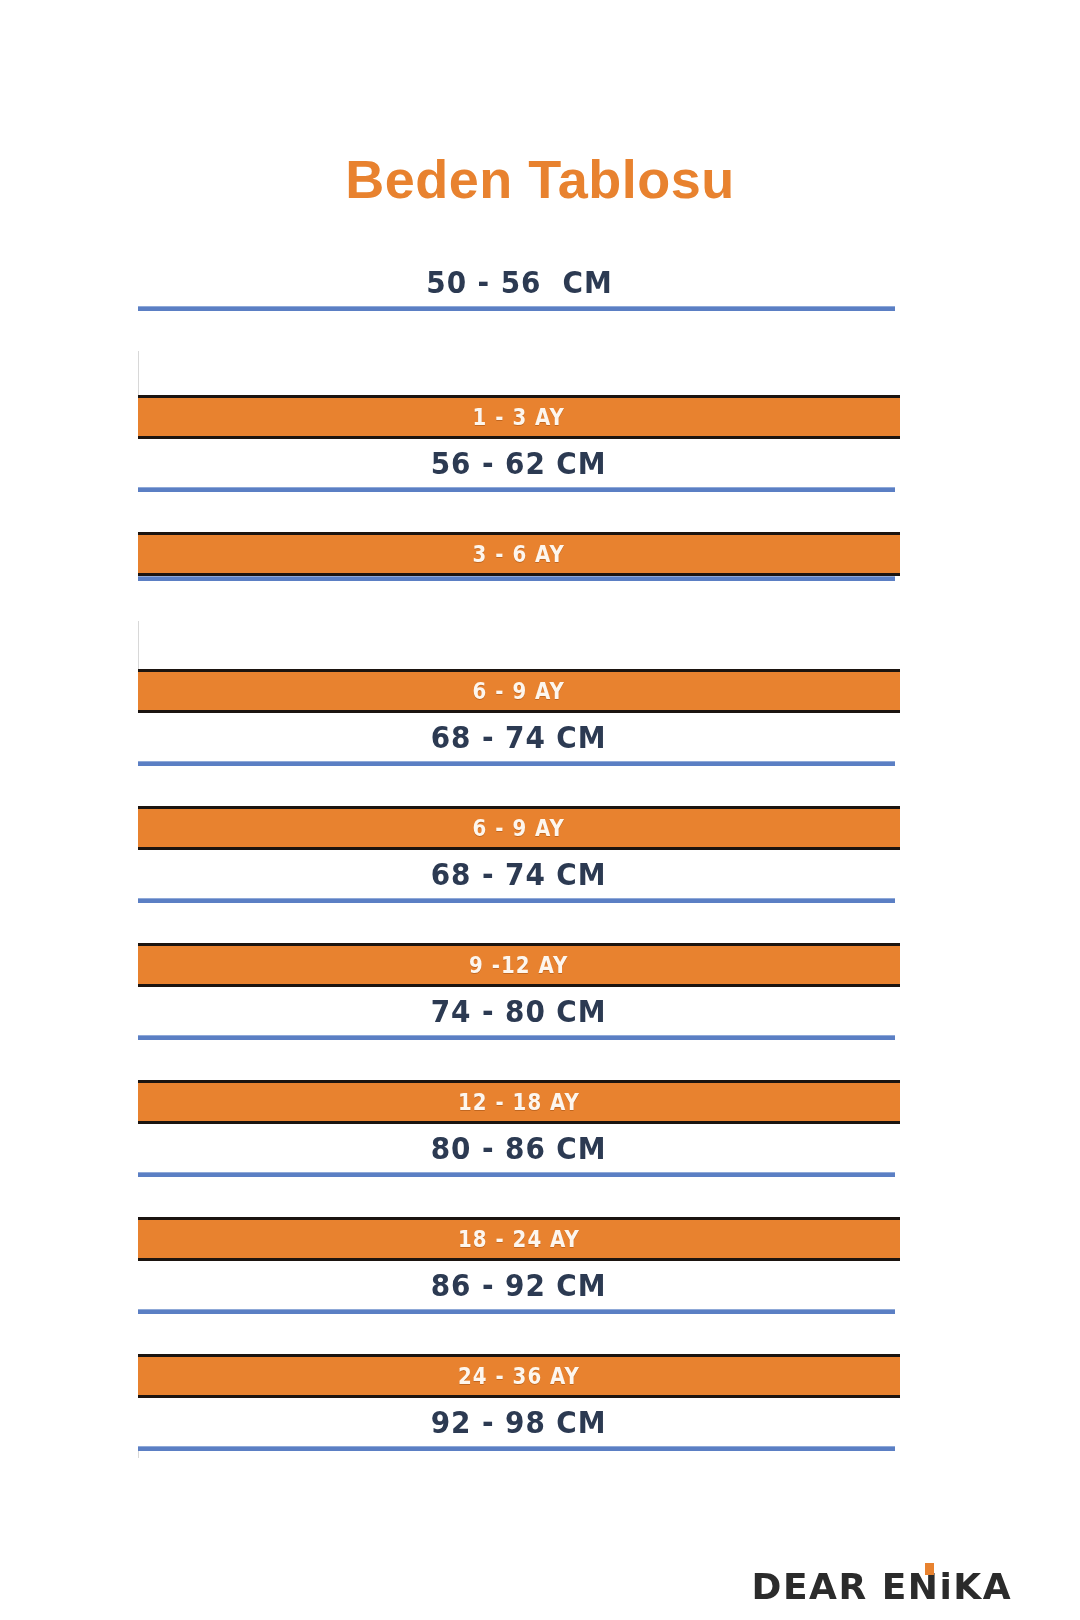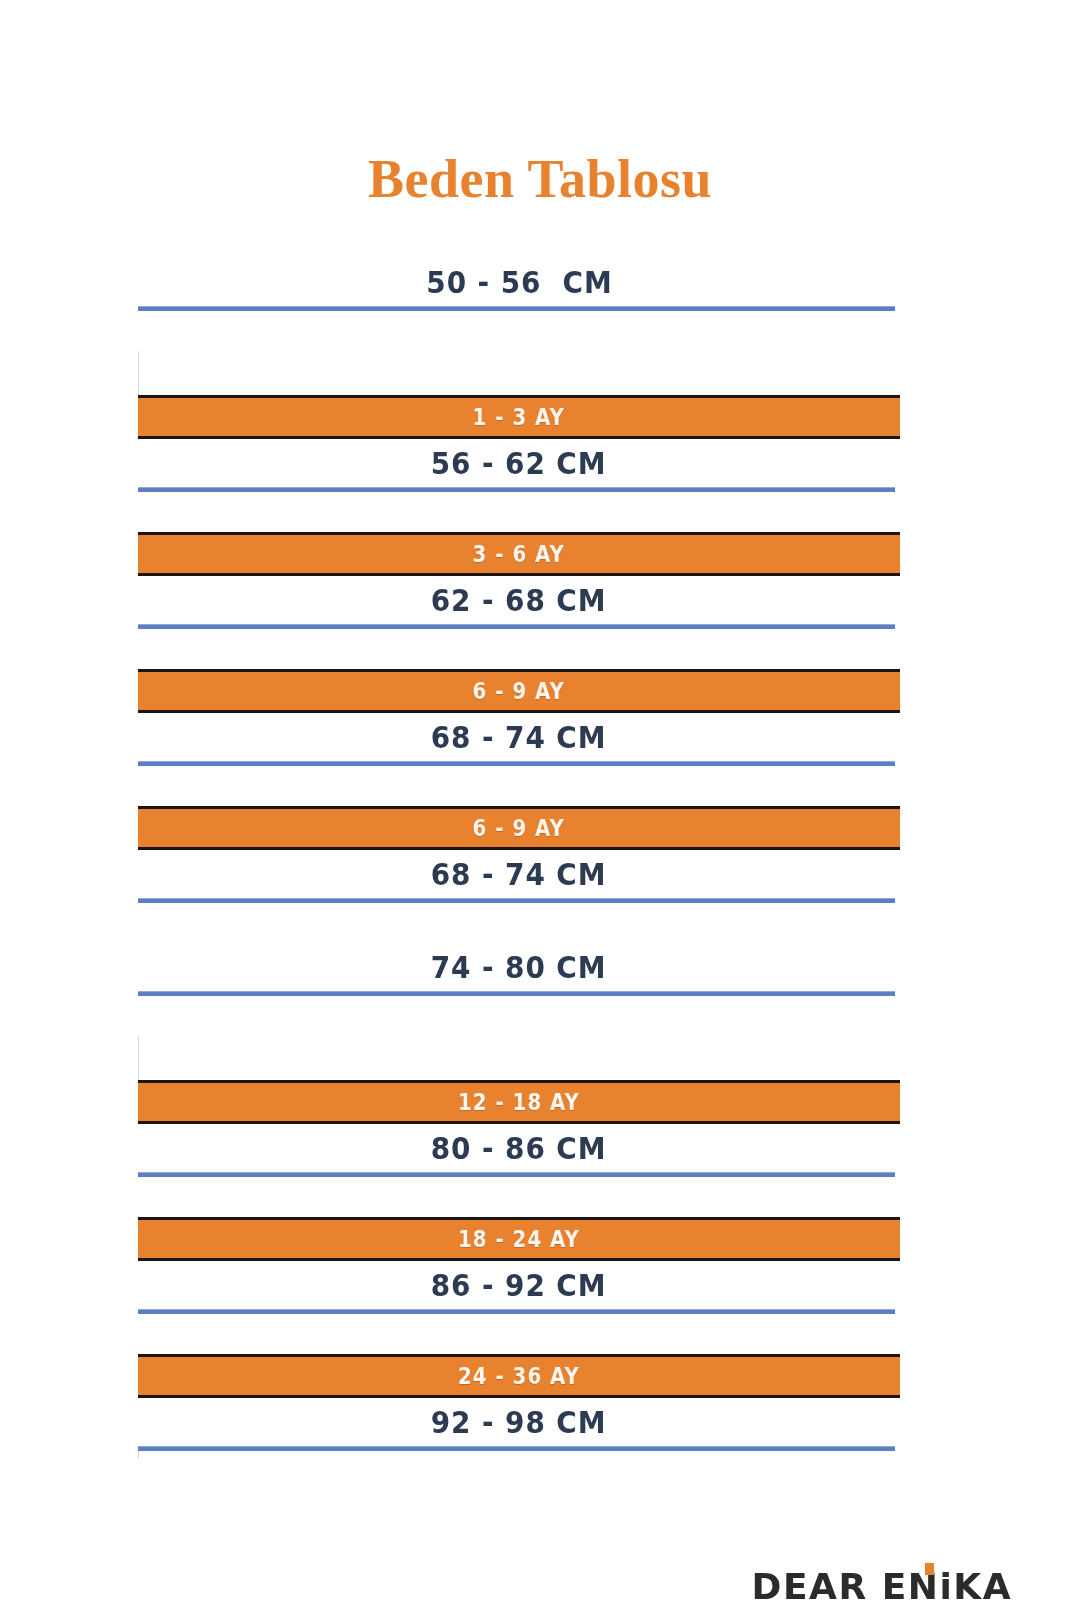--- a/index.html
+++ b/index.html
@@ -22,21 +22,21 @@
     background: #ffffff;
   }
 
   
   .title {
     position: absolute;
     top: 152px;
     left: 0;
     width: 1080px;
     text-align: center;
-    font-family: Liberation Serif, serif;
+    font-family: Liberation Sans, sans-serif;
     font-weight: bold;
     font-size: 54px;
     letter-spacing: 0.5px;
     color: #E8822F;
     line-height: 1.0;
   }
 
   
   .table {
     position: absolute;
@@ -178,23 +178,20 @@
         <span class="cm-text">56 - 62 CM</span>
       </div>
       <div class="blue-line"></div>
       <div class="gap"></div>
     </div>
 
     <div class="row">
       <div class="age-bar">
         <span class="age-bar-text">3 - 6 AY</span>
       </div>
-      <div class="cm-area">
-        <span class="cm-text">62 - 68 CM</span>
-      </div>
       <div class="blue-line"></div>
       <div class="gap"></div>
     </div>
 
     <div class="row">
       <div class="age-bar">
         <span class="age-bar-text">6 - 9 AY</span>
       </div>
       <div class="cm-area">
         <span class="cm-text">68 - 74 CM</span>
@@ -208,20 +205,23 @@
         <span class="age-bar-text">6 - 9 AY</span>
       </div>
       <div class="cm-area">
         <span class="cm-text">68 - 74 CM</span>
       </div>
       <div class="blue-line"></div>
       <div class="gap"></div>
     </div>
 
     <div class="row">
+      <div class="age-bar">
+        <span class="age-bar-text">9 -12 AY</span>
+      </div>
       <div class="cm-area">
         <span class="cm-text">74 - 80 CM</span>
       </div>
       <div class="blue-line"></div>
       <div class="gap"></div>
     </div>
 
     <div class="row">
       <div class="age-bar">
         <span class="age-bar-text">12 - 18 AY</span>

